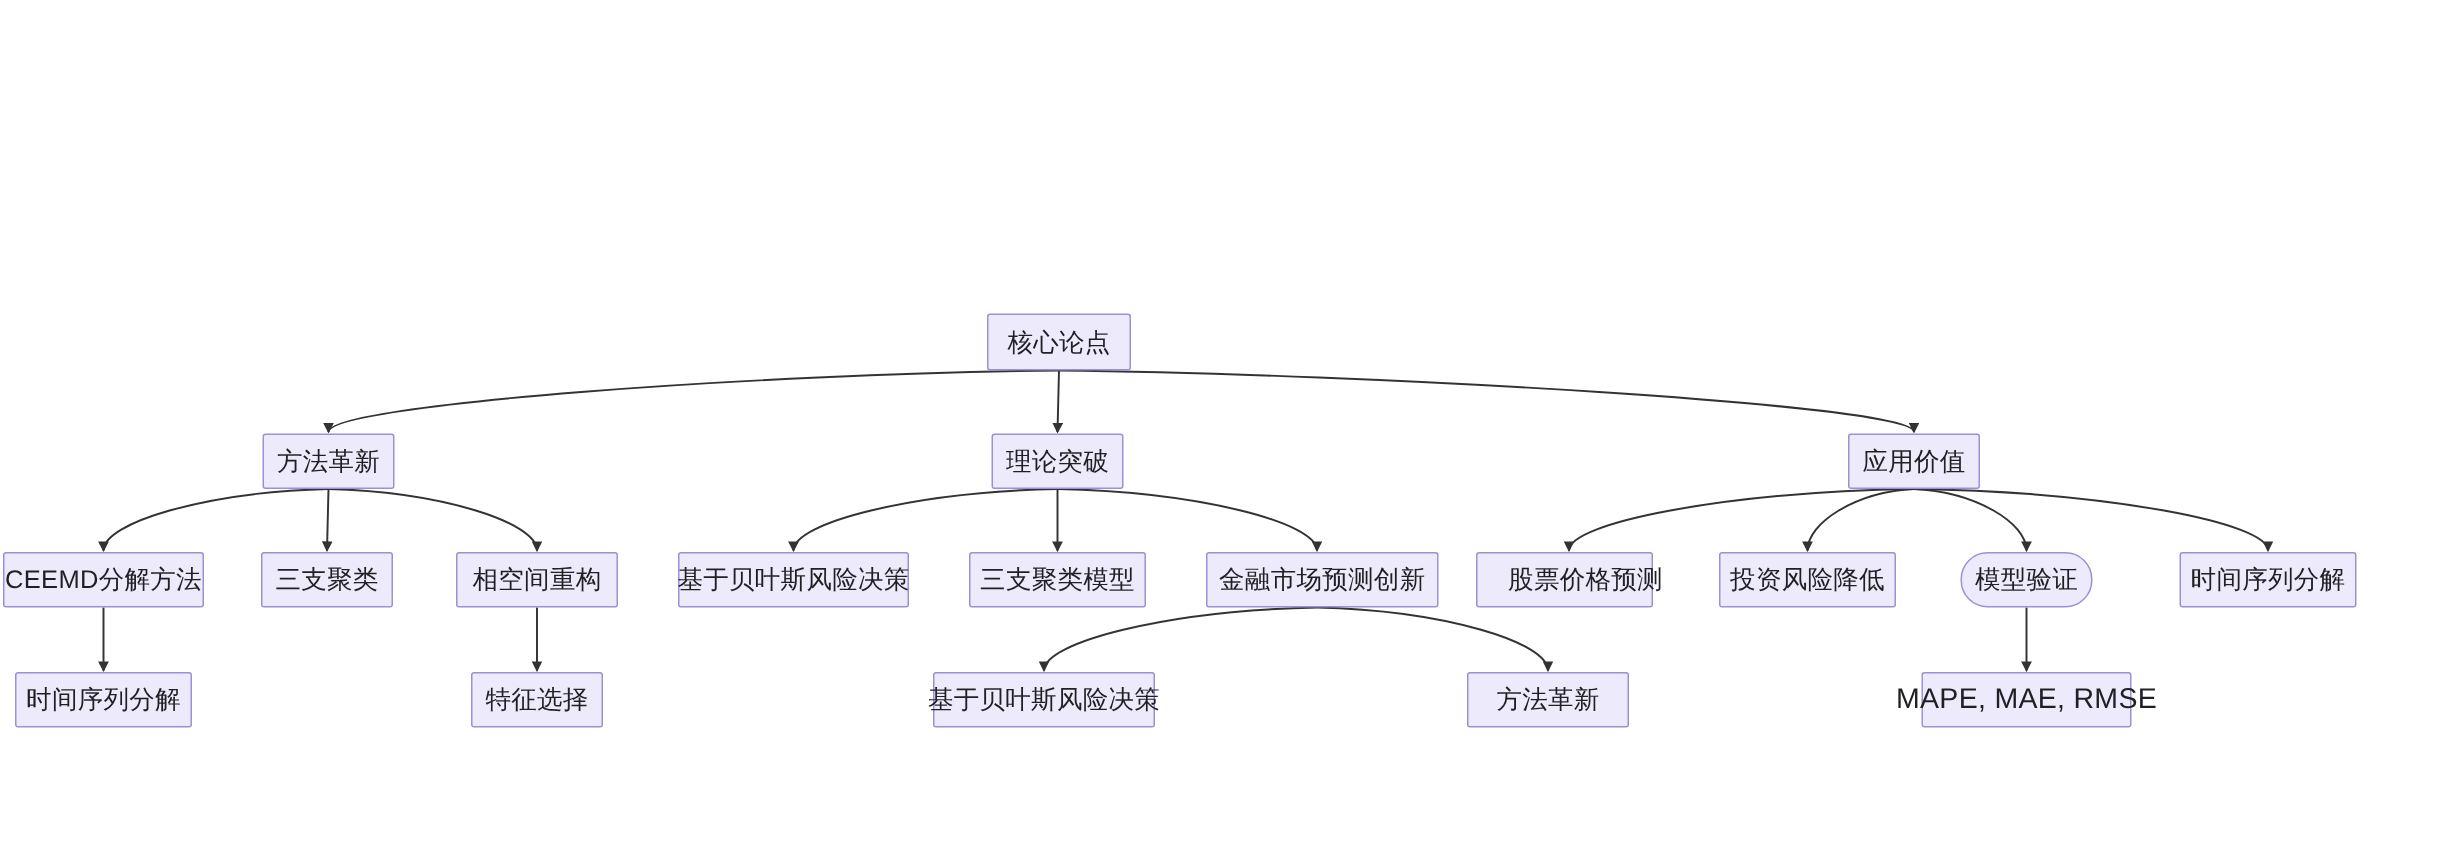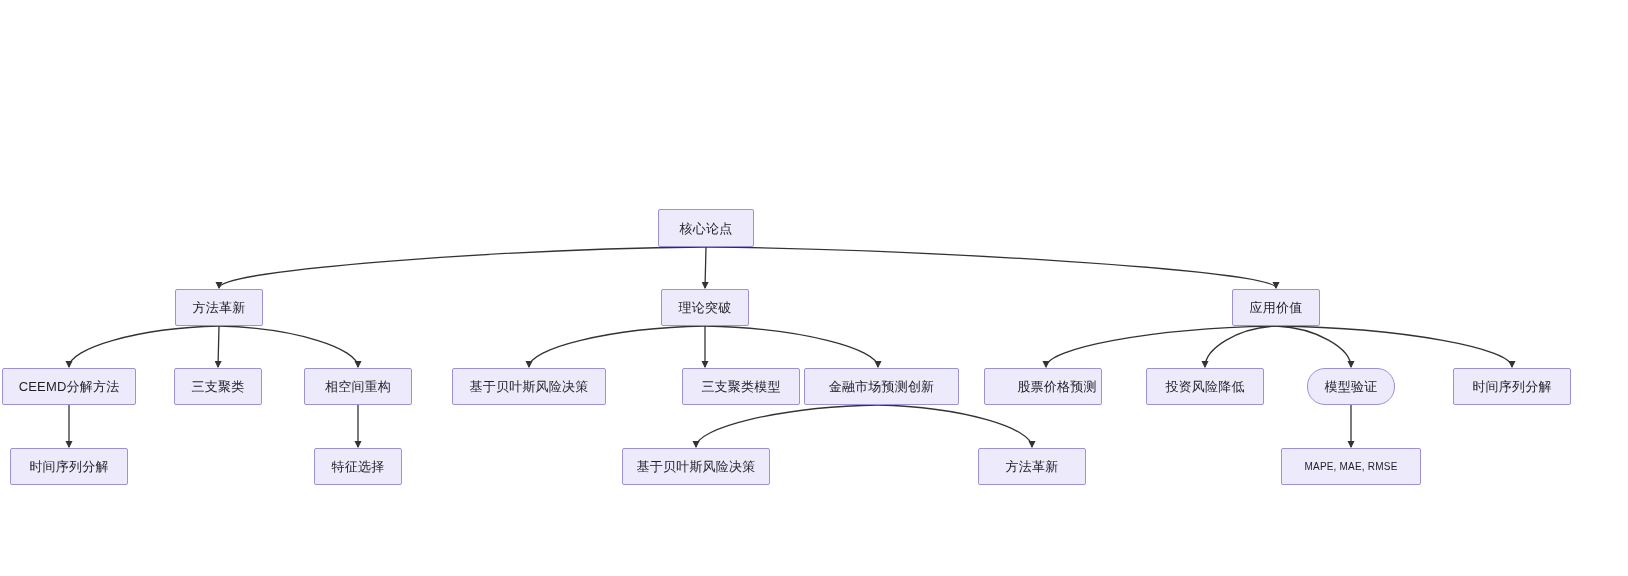--- a/index.html
+++ b/index.html
@@ -28,27 +28,27 @@
   .node {
     position: absolute;
     box-sizing: border-box;
     background: #ECEAFB;
     border: 1px solid #9A92D6;
     border-radius: 2px;
     display: flex;
     align-items: center;
     justify-content: center;
     color: #1f1f24;
-    font-size: 13px;
+    font-size: 17px;
     line-height: 1;
     white-space: nowrap;
     letter-spacing: 0.2px;
   }
   .node.latin {
-    font-size: 10px;
+    font-size: 19px;
   }
 </style>
 </head>
 <body>
 
 <div id="canvas">
   <svg id="edge-layer" viewBox="0 0 1628 576">
     <defs>
       <marker id="arrow" viewBox="0 0 10 10" refX="8.5" refY="5" markerWidth="5.5" markerHeight="5.5" orient="auto-start-reverse">
         <path d="M 0 0 L 10 5 L 0 10 z" fill="#333333"></path>
@@ -77,21 +77,21 @@
   </svg>
   <div id="node-group">
       <div class="node" style="left: 658px; top: 209px; width: 96px; height: 38px;">核心论点</div>
       <div class="node" style="left: 175px; top: 289px; width: 88px; height: 37px;">方法革新</div>
       <div class="node" style="left: 661px; top: 289px; width: 88px; height: 37px;">理论突破</div>
       <div class="node" style="left: 1232px; top: 289px; width: 88px; height: 37px;">应用价值</div>
       <div class="node" style="left: 2px; top: 368px; width: 134px; height: 37px;">CEEMD分解方法</div>
       <div class="node" style="left: 174px; top: 368px; width: 88px; height: 37px;">三支聚类</div>
       <div class="node" style="left: 304px; top: 368px; width: 108px; height: 37px;">相空间重构</div>
       <div class="node" style="left: 452px; top: 368px; width: 154px; height: 37px;">基于贝叶斯风险决策</div>
-      <div class="node" style="left: 646px; top: 368px; width: 118px; height: 37px; margin-left: 36px;">三支聚类模型</div>
+      <div class="node" style="left: 646px; top: 368px; width: 118px; height: 37px;">三支聚类模型</div>
       <div class="node" style="left: 804px; top: 368px; width: 155px; height: 37px;">金融市场预测创新</div>
       <div class="node" style="left: 984px; top: 368px; width: 118px; height: 37px; padding-left: 28px;">股票价格预测</div>
       <div class="node" style="left: 1146px; top: 368px; width: 118px; height: 37px;">投资风险降低</div>
       <div class="node" style="left: 1307px; top: 368px; width: 88px; height: 37px; border-radius: 18px;">模型验证</div>
       <div class="node" style="left: 1453px; top: 368px; width: 118px; height: 37px;">时间序列分解</div>
       <div class="node" style="left: 10px; top: 448px; width: 118px; height: 37px;">时间序列分解</div>
       <div class="node" style="left: 314px; top: 448px; width: 88px; height: 37px;">特征选择</div>
       <div class="node" style="left: 622px; top: 448px; width: 148px; height: 37px;">基于贝叶斯风险决策</div>
       <div class="node" style="left: 978px; top: 448px; width: 108px; height: 37px;">方法革新</div>
       <div class="node latin" style="left: 1281px; top: 448px; width: 140px; height: 37px;">MAPE, MAE, RMSE</div>

